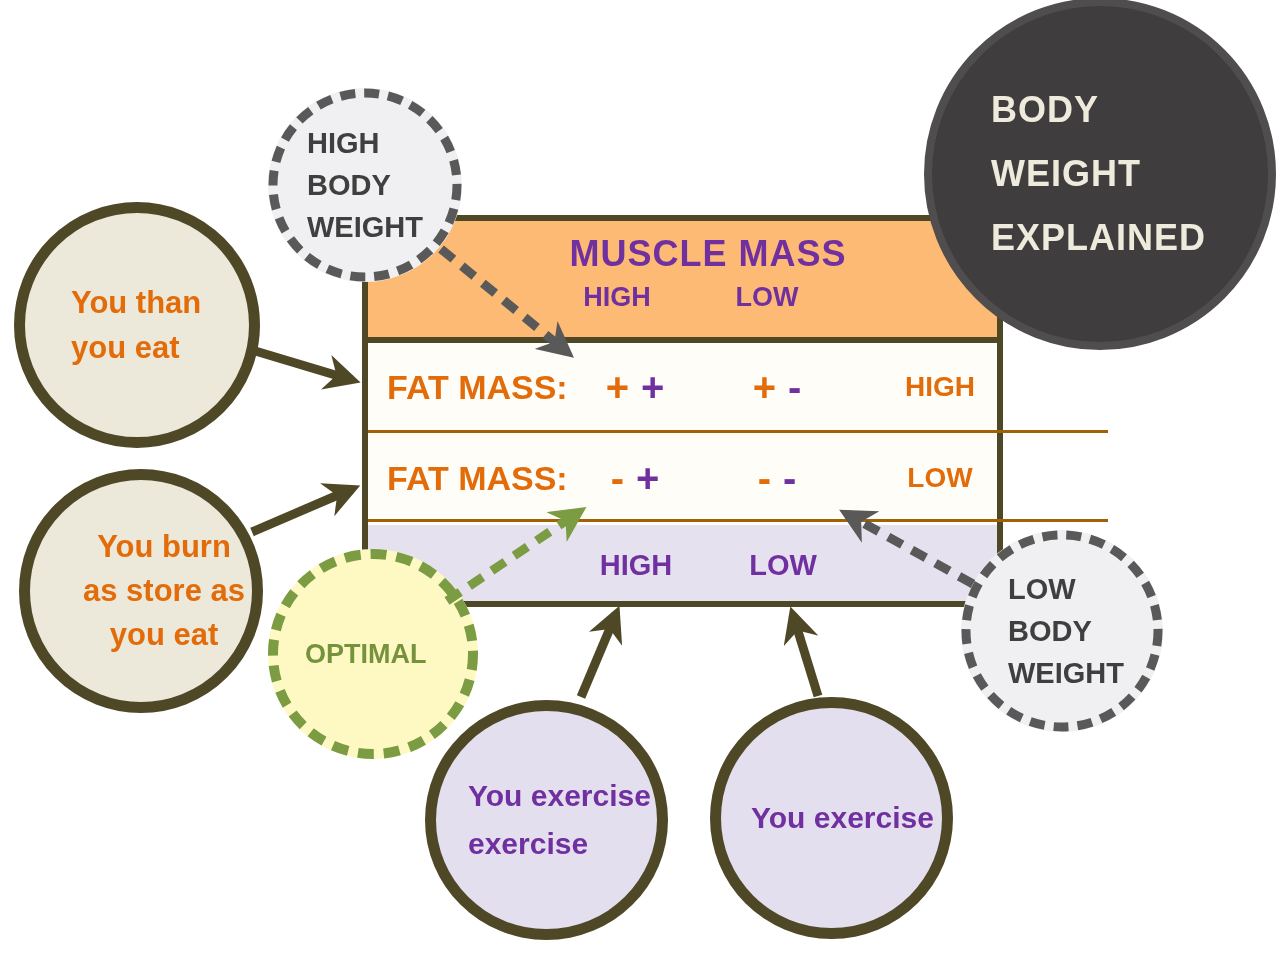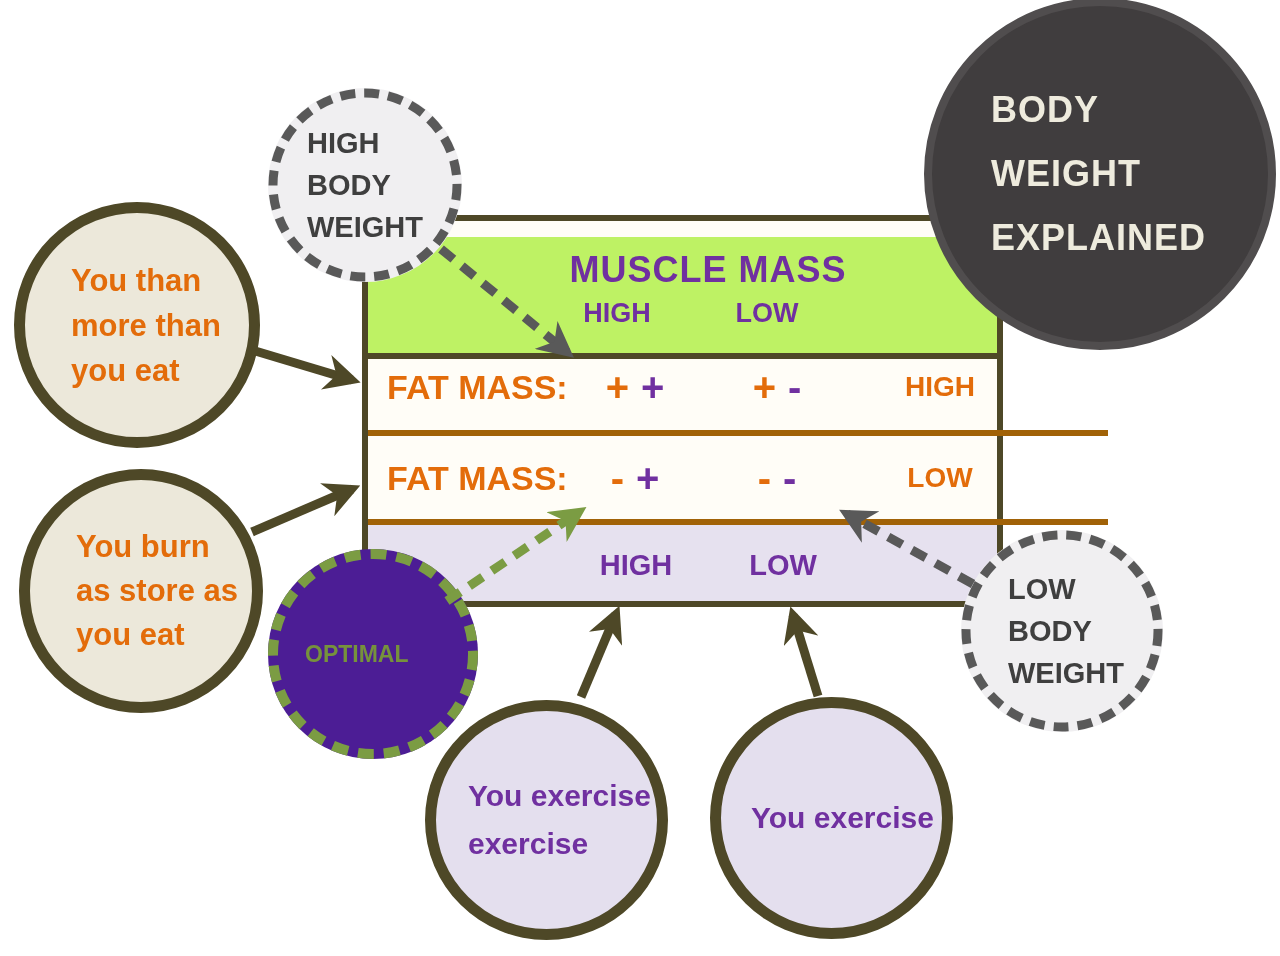--- a/index.html
+++ b/index.html
@@ -3,28 +3,28 @@
 <meta charset="utf-8">
 <style>
   html,body{margin:0;padding:0;background:#ffffff;}
   .stage{
     position:relative;width:1280px;height:956px;overflow:hidden;
     background:#ffffff;font-family:"Liberation Sans",sans-serif;font-weight:bold;
   }
   
   .matrix{position:absolute;left:362px;top:215px;width:641px;height:392px;
           background:#fffdf7;border:6px solid #4e4827;box-sizing:border-box;z-index:1;}
-  .mx-header{position:absolute;left:0;top:16px;width:629px;height:116px;
-             background:#bef264;border-bottom:6px solid #4e4827;}
+  .mx-header{position:absolute;left:0;top:0;width:629px;height:116px;
+             background:#fdba74;border-bottom:6px solid #4e4827;}
   .mx-title{position:absolute;left:180px;top:12px;width:320px;text-align:center;
             font-size:36px;letter-spacing:1px;color:#7030a0;}
   .mx-col{position:absolute;top:61px;width:130px;height:30px;text-align:center;
           font-size:27px;color:#7030a0;}
   .mx-col-high{left:184px;} .mx-col-low{left:334px;}
-  .mx-row{position:absolute;left:0;width:740px;border-bottom:6px solid #a16207;}
+  .mx-row{position:absolute;left:0;width:740px;border-bottom:3px solid #a16207;}
   .mx-row-1{top:122px;height:87px;} .mx-row-2{top:215px;height:83px;}
   .mx-rowlabel{position:absolute;left:19px;top:50%;transform:translateY(-50%);
                font-size:34px;color:#e36c0a;}
   .mx-signs{position:absolute;top:50%;transform:translateY(-50%);width:120px;
             display:flex;justify-content:center;gap:12px;font-size:40px;line-height:40px;}
   .mx-signs .fat{color:#e36c0a;font-style:normal;} .mx-signs .mus{color:#7030a0;font-style:normal;}
   .sg1{left:207px;} .sg2{left:349px;}
   .mx-result{position:absolute;left:512px;top:50%;transform:translateY(-50%);
              width:120px;text-align:center;font-size:28px;color:#e36c0a;}
   .mx-footer{position:absolute;left:0;top:304px;width:629px;height:76px;background:#e6e1ef;}
@@ -32,27 +32,27 @@
                font-size:29px;color:#7030a0;}
   .mx-foot-high{left:203px;} .mx-foot-low{left:350px;}
   
   .circle{position:absolute;border-radius:50%;box-sizing:border-box;z-index:2;
           display:flex;flex-direction:column;justify-content:center;}
   .circle span{display:block;}
   .ring{position:absolute;left:0;top:0;pointer-events:none;}
   .c-store{left:14px;top:202px;width:246px;height:246px;border:11px solid #4e4827;
            background:#ece8da;color:#e36c0a;font-size:31px;line-height:45px;padding-left:46px;}
   .c-burn{left:19px;top:469px;width:244px;height:244px;border:11px solid #4e4827;
-          background:#ece8da;color:#e36c0a;font-size:31px;line-height:44px;padding-left:46px;}
+          background:#ece8da;color:#e36c0a;font-size:31px;line-height:44px;padding-left:46px;text-align:center;}
   .c-highbw{left:268px;top:88px;width:194px;height:194px;background:#f0eff1;
             color:#3f3f3f;font-size:29px;line-height:42px;padding-left:39px;}
   .c-lowbw{left:961px;top:530px;width:202px;height:202px;background:#f0eff1;
            color:#3f3f3f;font-size:29px;line-height:42px;padding-left:47px;}
-  .c-optimal{left:268px;top:549px;width:210px;height:210px;background:#4c1d95;
-             color:#76923c;font-size:23px;line-height:44px;padding-left:37px;}
+  .c-optimal{left:268px;top:549px;width:210px;height:210px;background:#fef9c3;
+             color:#76923c;font-size:27px;line-height:44px;padding-left:37px;}
   .c-regular{left:425px;top:700px;width:243px;height:240px;border:11px solid #4e4827;
              background:#e4dfee;color:#7030a0;font-size:30px;line-height:48px;padding-left:32px;}
   .c-occasional{left:710px;top:697px;width:243px;height:242px;border:11px solid #4e4827;
                 background:#e4dfee;color:#7030a0;font-size:30px;line-height:48px;padding-left:30px;}
   .c-title{left:924px;top:-2px;width:352px;height:352px;border:8px solid #504d4e;
            background:#403d3e;color:#eeebdd;font-size:36px;line-height:64px;
            letter-spacing:1px;padding-left:59px;}
   
   .overlay{position:absolute;left:0;top:0;width:1280px;height:956px;z-index:3;pointer-events:none;}
 </style>
@@ -95,21 +95,20 @@
     </div>
 
     <div class="mx-footer">
       <span class="mx-foot-col mx-foot-high">HIGH</span>
       <span class="mx-foot-col mx-foot-low">LOW</span>
     </div>
   </div>
 
   <div class="circle c-store">
     <span>You than</span>
-    <span>more than</span>
     <span>you eat</span>
   </div>
 
   <div class="circle c-burn">
     <span>You burn</span>
     <span>as store as</span>
     <span>you eat</span>
   </div>
 
   <div class="circle c-highbw">

